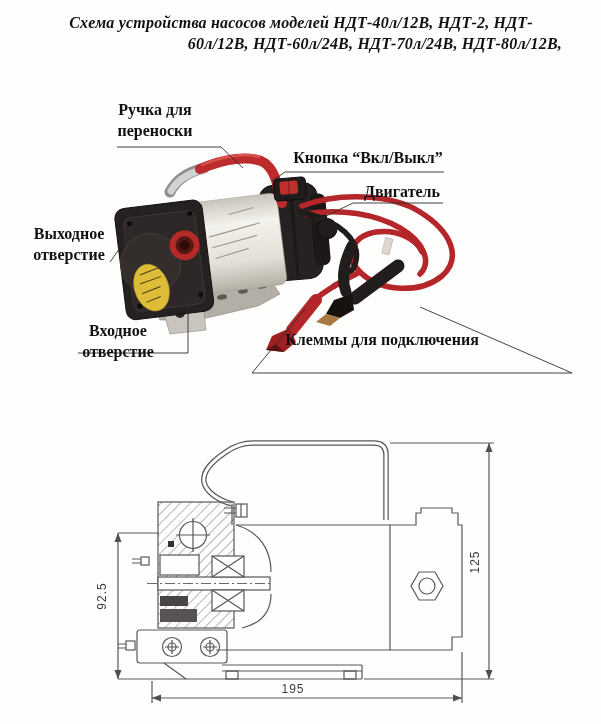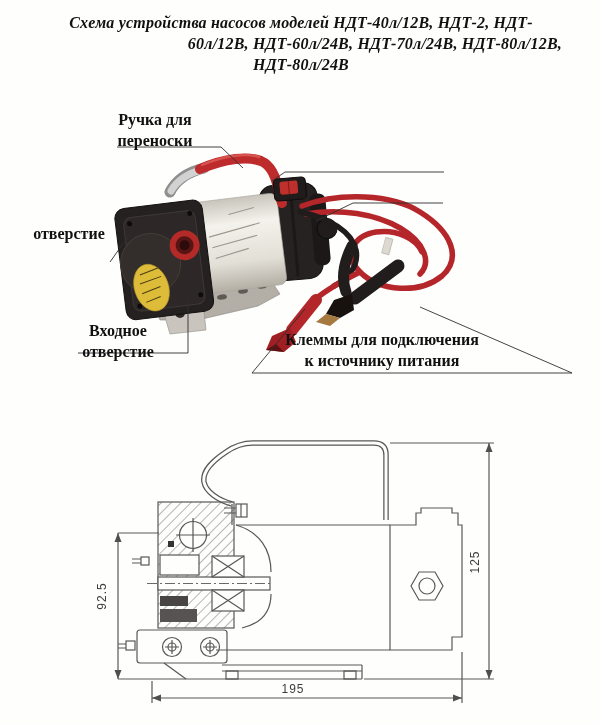--- a/index.html
+++ b/index.html
@@ -5,21 +5,21 @@
   html,body{margin:0;padding:0;background:#ffffff;}
   .page{position:relative;width:601px;height:724px;background:#fefefdff;overflow:hidden;
         font-family:"Liberation Serif",serif;color:#111;}
   .art{position:absolute;left:0;top:0;z-index:1;}
   .title{position:absolute;left:40px;top:12px;width:522px;z-index:3;
          font-weight:700;font-size:16px;line-height:21px;letter-spacing:.2px;font-style:italic;}
   .title .t1{text-align:center;}
   .title .t2{text-align:right;padding-left:8px;}
   .title .t3{text-align:center;}
   .lbl{position:absolute;z-index:3;font-weight:700;font-size:16px;line-height:21px;text-align:center;}
-  .lbl-handle{left:96px;top:109px;width:118px;}
+  .lbl-handle{left:96px;top:99px;width:118px;}
   .lbl-switch{left:284px;top:147px;width:168px;}
   .lbl-motor{left:353px;top:181px;width:98px;}
   .lbl-outlet{left:20px;top:223px;width:98px;}
   .lbl-inlet{left:72px;top:310px;width:92px;margin-top:10px;}
   .lbl-terminals{left:268px;top:329px;width:228px;}
   .dim-text{font-family:"Liberation Sans",sans-serif;font-size:12px;fill:#3d3d3d;letter-spacing:1px;}
 </style>
 </head>
 <body>
 
@@ -195,37 +195,38 @@
         <polygon points="152,698 161,694.5 161,701.5" fill="#4f4f4f" stroke="none"></polygon>
         <polygon points="462,698 453,694.5 453,701.5" fill="#4f4f4f" stroke="none"></polygon>
         <text class="dim-text" text-anchor="middle" stroke="none" x="293" y="693">195</text>
       </g>
     </g>
   </svg>
 
   <div class="title">
     <div class="t1">Схема устройства насосов моделей НДТ-40л/12В, НДТ-2, НДТ-</div>
     <div class="t2">60л/12В, НДТ-60л/24В, НДТ-70л/24В, НДТ-80л/12В,</div>
-    <div class="t3">НДТ-80л/24В</div>
   </div>
 
   <div class="lbl lbl-handle">
     <div>Ручка для</div>
     <div>переноски</div>
   </div>
 
-
+  <div class="lbl lbl-switch">Кнопка “Вкл/Выкл”</div>
+
+  <div class="lbl lbl-motor">Двигатель</div>
 
   <div class="lbl lbl-outlet">
+    <div>Выходное</div>
     <div>отверстие</div>
   </div>
 
   <div class="lbl lbl-inlet">
     <div>Входное</div>
     <div>отверстие</div>
   </div>
 
   <div class="lbl lbl-terminals">
     <div>Клеммы для подключения</div>
-    <div>к источнику питания</div>
   </div>
 
 </div>
 
 </body></html>

